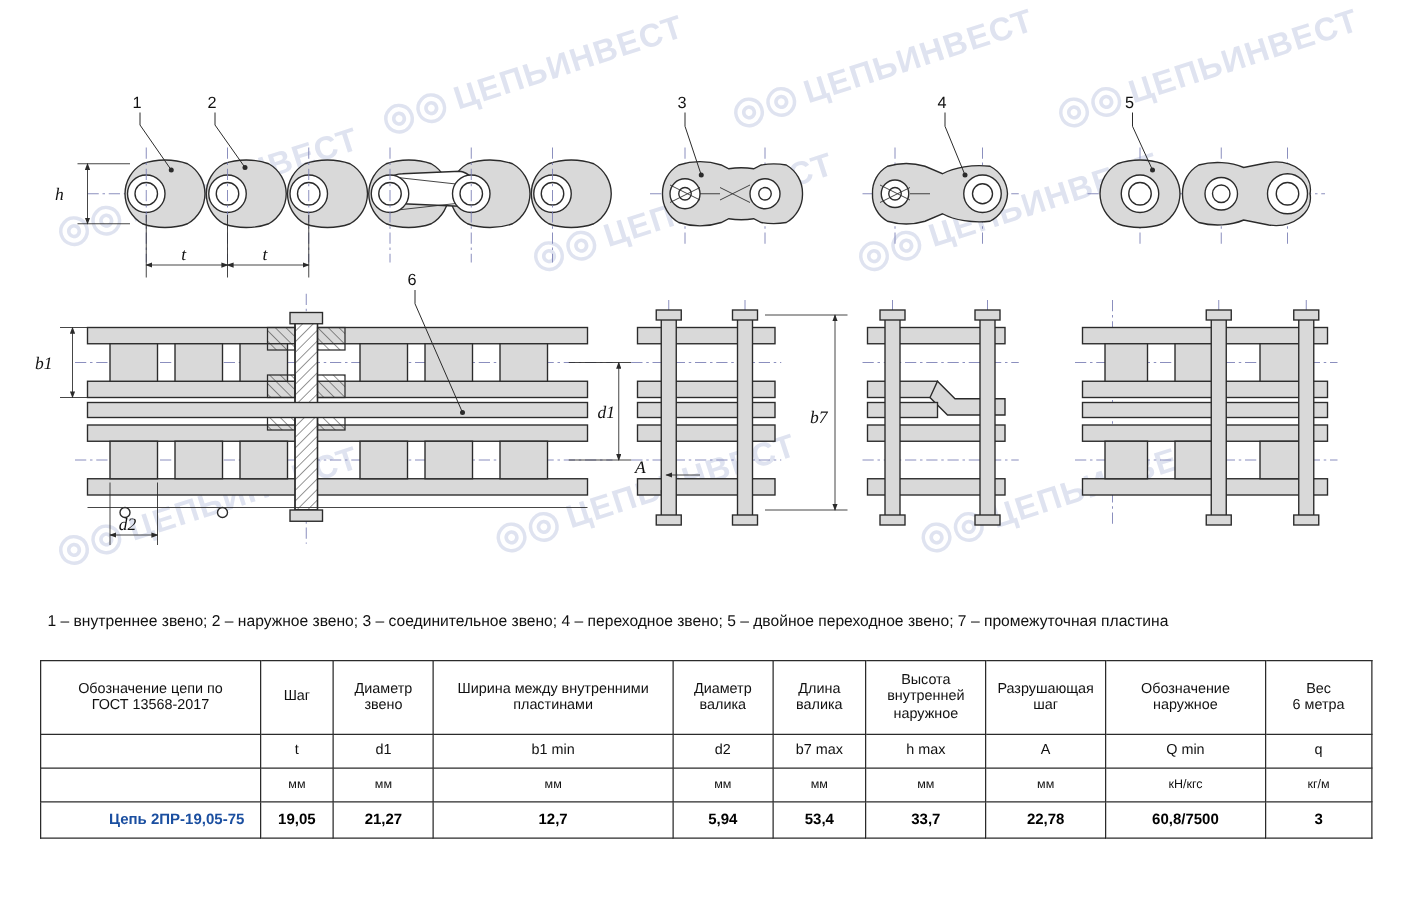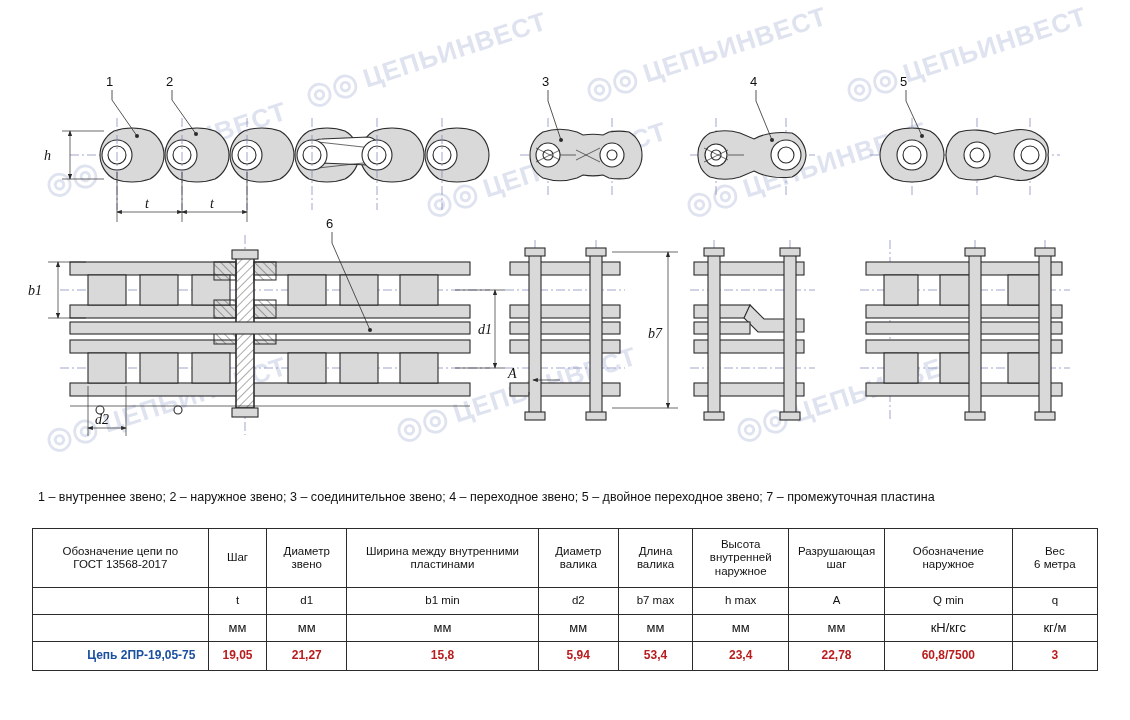--- a/index.html
+++ b/index.html
@@ -80,26 +80,26 @@
   table.spec thead th {
     height: 52px;
     font-size: 11.5px;
   }
   table.spec tr.sym td {
     height: 20px;
     font-size: 11.5px;
   }
   table.spec tr.unit td {
     height: 20px;
-    font-size: 13px;
+    font-size: 10px;
   }
   table.spec tr.values td {
     height: 22px;
     font-weight: bold;
-    color: #b91c1c;
+    color: #000000;
     font-size: 12px;
   }
   table.spec tr.values td.name {
     color: #1b4fa0;
     font-weight: bold;
     padding-left: 44px;
   }
   .col-name { width: 16.5%; }
   .col-t    { width: 5.5%; }
   .col-d1   { width: 7.5%; }
@@ -492,24 +492,24 @@
           <td>мм</td>
           <td>кН/кгс</td>
           <td>кг/м</td>
         </tr>
       </thead>
       <tbody>
         <tr class="values">
           <td class="name">Цепь 2ПР-19,05-75</td>
           <td>19,05</td>
           <td>21,27</td>
-          <td>15,8</td>
+          <td>12,7</td>
           <td>5,94</td>
           <td>53,4</td>
-          <td>23,4</td>
+          <td>33,7</td>
           <td>22,78</td>
           <td>60,8/7500</td>
           <td>3</td>
         </tr>
       </tbody>
     </table>
   </div>
 
 </div>
 

